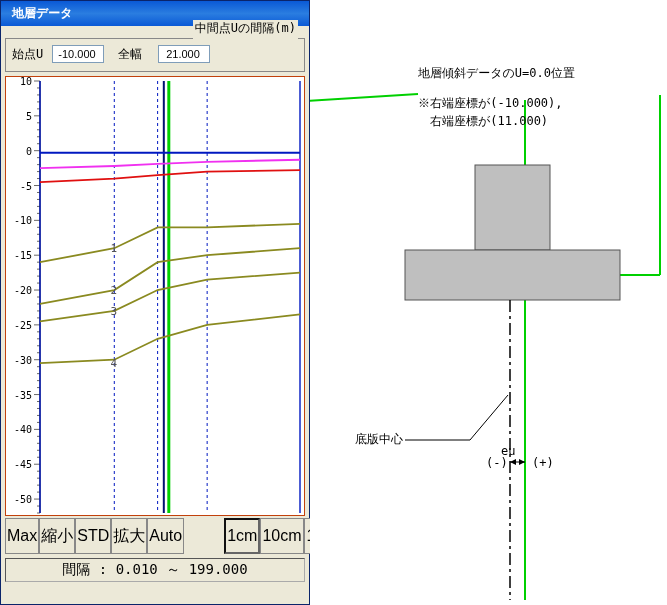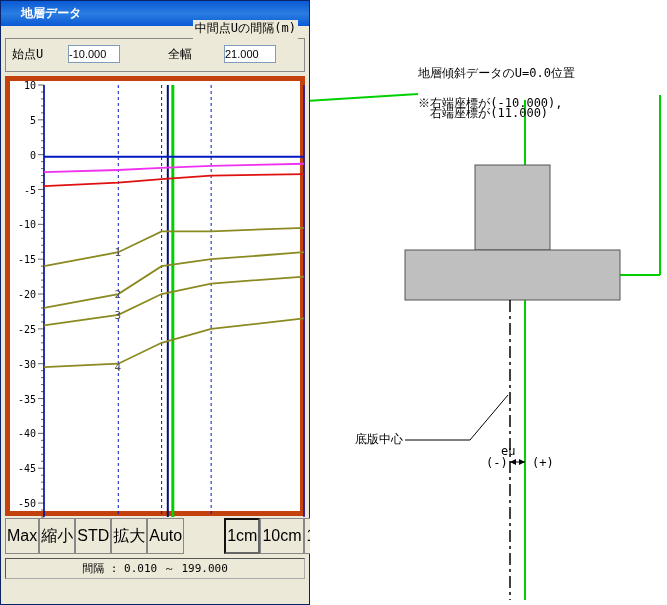--- a/index.html
+++ b/index.html
@@ -1,47 +1,47 @@
 <!DOCTYPE html>
 <html><head>
 <meta charset="utf-8">
 <style>
   * { box-sizing: border-box; margin: 0; padding: 0; }
   body { font-family: "MS Gothic", "MS PGothic", monospace; font-size: 12px; background: #fff; width: 667px; height: 605px; position: relative; overflow: hidden; }
   .window { position: absolute; left: 0; top: 0; width: 310px; height: 605px; border: 1px solid #0a246a; background: #ece9d8; }
-  .titlebar { background: linear-gradient(to bottom, #0a59d6, #2a7de0 50%, #0a59d6); color: #fff; padding: 4px 20px; font-size: 12px; font-weight: bold; }
+  .titlebar { background: linear-gradient(to bottom, #0a59d6, #2a7de0 50%, #0a59d6); color: #fff; padding: 4px 11px; font-size: 12px; font-weight: bold; }
   .fieldset { margin: 4px; border: 1px solid #888; padding: 4px 6px 6px; }
   .fieldset-label { position: relative; top: -10px; background: #ece9d8; display: inline-block; padding: 0 2px; margin-bottom: -8px; text-align: right; }
-  .row { display: flex; align-items: center; gap: 20px; margin: 2px 0; }
+  .row { display: flex; align-items: center; gap: 4px; margin: 2px 0; }
   .lbl { min-width: 36px; }
-  .inp { width: 52px; height: 18px; font-size: 11px; text-align: left; padding-right: 2px; border: 1px solid #7f9db9; background: #fff; }
-  .chart-area { position: relative; margin: 0 4px; width: 300px; height: 440px; background: #fff; border: 5px solid #c2410c; }
+  .inp { width: 52px; height: 18px; font-size: 11px; text-align: center; padding-right: 2px; border: 1px solid #7f9db9; background: #fff; }
+  .chart-area { position: relative; margin: 0 4px; width: 300px; height: 440px; background: #fff; border: 1px solid #c2410c; }
   .chart-svg { position: absolute; left: 0; top: 0; }
   .toolbar { display: flex; margin: 2px 4px 0; }
   .tbtn { flex: 0 0 auto; height: 36px; min-width: 28px; padding: 0 1px; border: 1px solid #888; background: #ece9d8; font-size: 16px; cursor: pointer; }
   .tbtn.sel { border: 2px inset #666; margin-left: 40px; }
-  .status { margin: 4px 4px 0; border: 1px inset #aaa; padding: 2px 4px; text-align: center; font-size: 11px; background: #ece9d8; }
+  .status { margin: 4px 4px 0; border: 1px inset #aaa; padding: 2px 4px; text-align: center; font-size: 14px; background: #ece9d8; }
   .right-pane { position: absolute; left: 310px; top: 0; width: 357px; height: 605px; background: #fff; }
   .annot { position: absolute; font-size: 12px; line-height: 14px; }
   .green-line { stroke: #00d000; stroke-width: 2; fill: none; }
 </style>
 </head>
 <body>
 
 <div class="window">
   <div class="titlebar">
     <span>地層データ</span>
   </div>
 
   <fieldset class="fieldset">
     <legend class="fieldset-label">中間点Uの間隔(m)</legend>
     <div class="row">
       <span class="lbl">始点U</span>
       <input class="inp" value="-10.000" style="">
-      <span class="lbl" style="margin-left:28px">全幅</span>
+      <span class="lbl" style="margin-left:10px">全幅</span>
       <input class="inp" value="21.000" style="">
     </div>
   </fieldset>
 
   <div class="chart-area">
     <svg class="chart-svg" id="chart-svg" width="300" height="440">
         <line x1="31" y1="436" x2="34" y2="436" stroke="#000" stroke-width="0.6"></line>
         <line x1="31" y1="429.03225806451616" x2="34" y2="429.03225806451616" stroke="#000" stroke-width="0.6"></line>
         <line x1="28" y1="422.06451612903226" x2="34" y2="422.06451612903226" stroke="#000" stroke-width="0.6"></line>
         <line x1="31" y1="415.0967741935484" x2="34" y2="415.0967741935484" stroke="#000" stroke-width="0.6"></line>
@@ -170,18 +170,18 @@
 
     <line x1="95" y1="440" x2="160" y2="440" stroke="#000"></line>
     <line x1="160" y1="440" x2="198" y2="395" stroke="#000"></line>
 
     <line x1="200" y1="462" x2="215" y2="462" stroke="#000"></line>
     <polygon points="215,462 209,459 209,465" fill="#000"></polygon>
     <polygon points="200,462 206,459 206,465" fill="#000"></polygon>
   </svg>
   <div class="annot" style="left:108px; top:66px;">地層傾斜データのU=0.0位置</div>
   <div class="annot" style="left:108px; top:96px;">※右端座標が(-10.000),</div>
-  <div class="annot" style="left:108px; top:106px;">　右端座標が(11.000)</div>
+  <div class="annot" style="left:108px; top:114px;">　右端座標が(11.000)</div>
   <div class="annot" style="left:45px; top:432px;text-align:right;">底版中心</div>
   <div class="annot" style="left:176px; top:456px;">(-)</div>
   <div class="annot" style="left:222px; top:456px;">(+)</div>
   <div class="annot" style="left:191px; top:444px;">eu</div>
 </div>
 
 </body></html>

